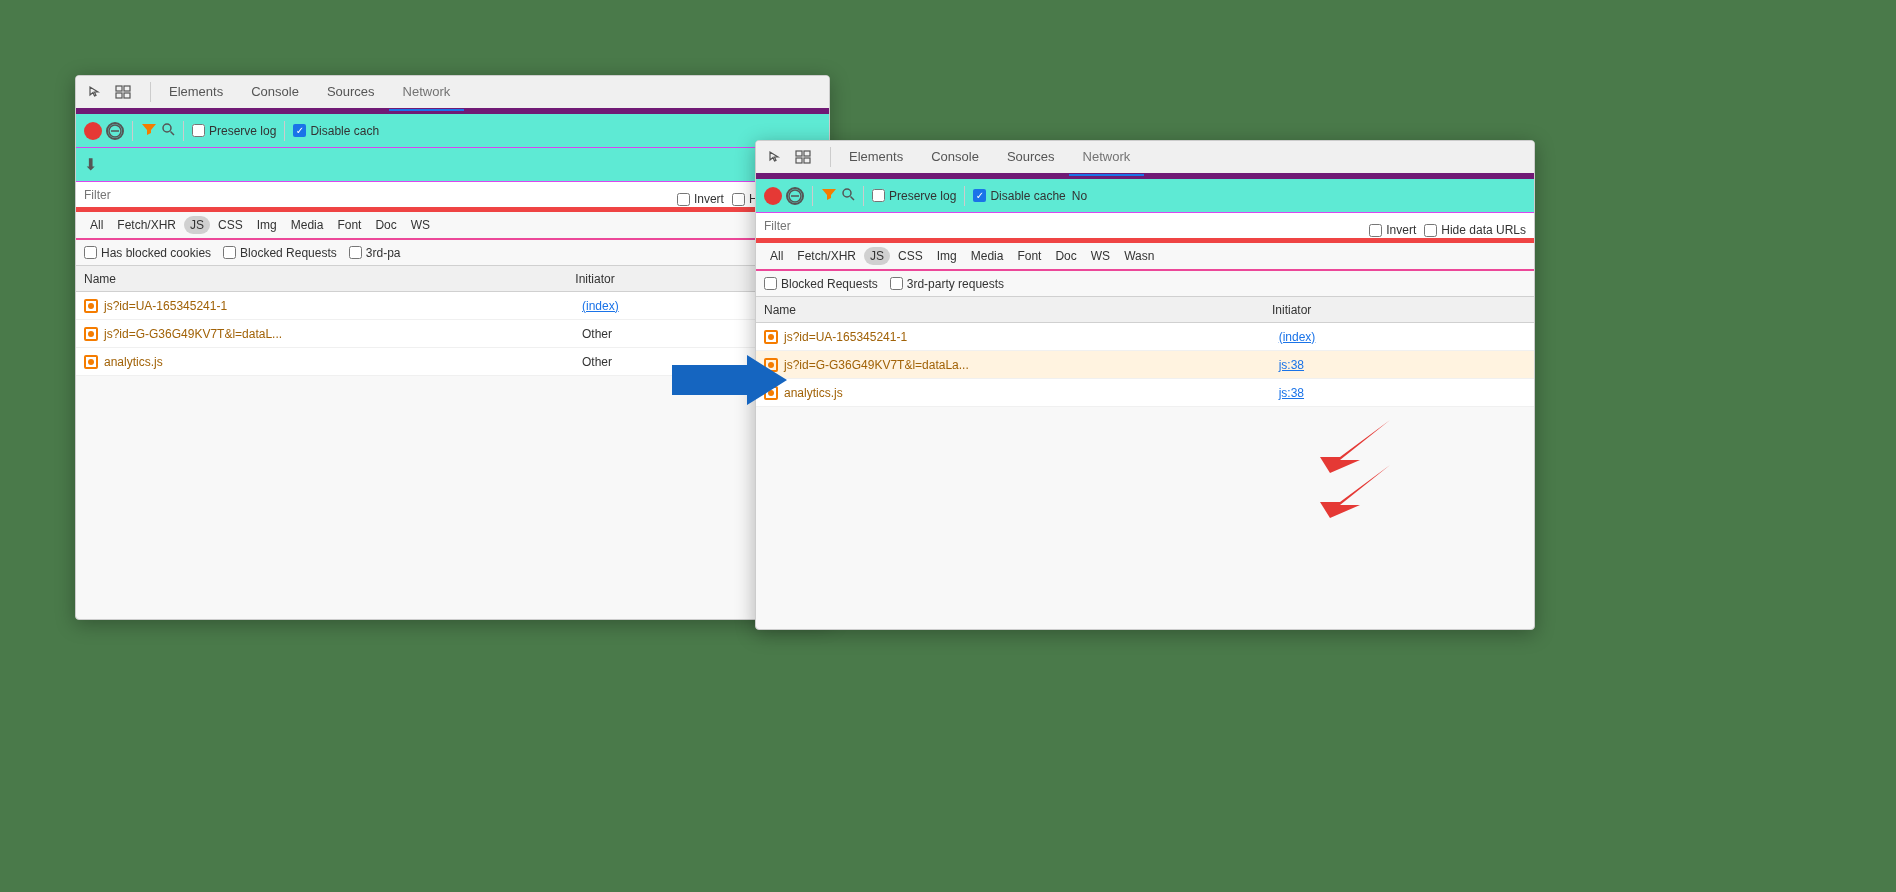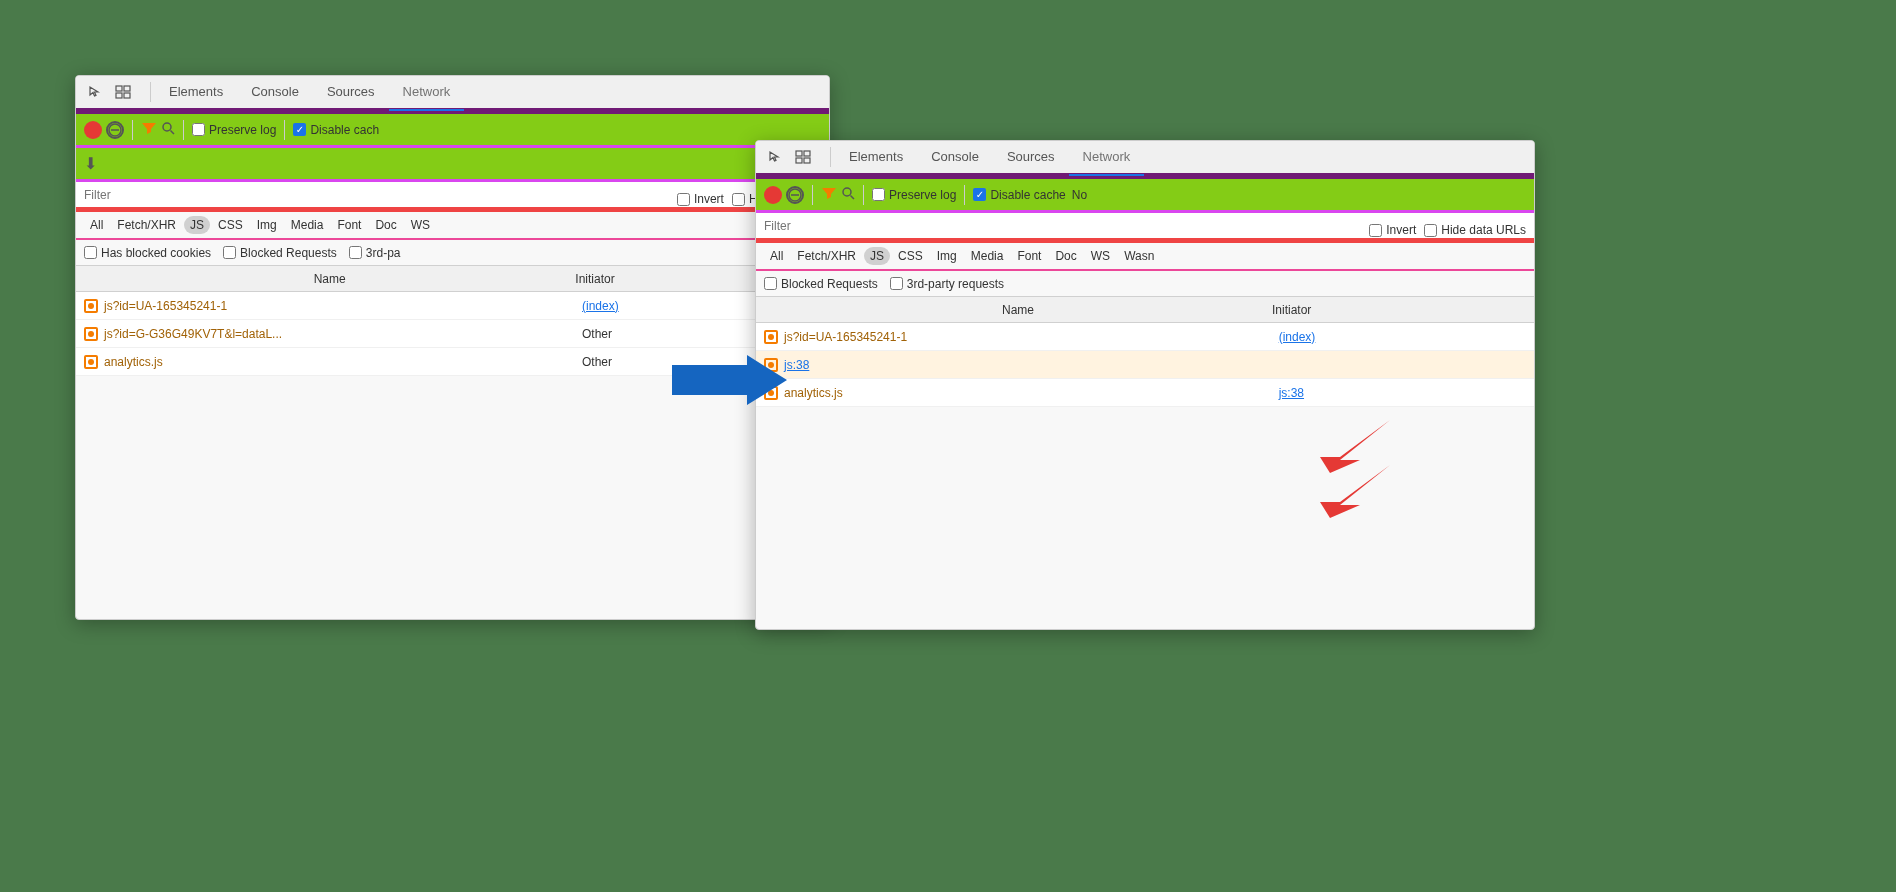--- a/index.html
+++ b/index.html
@@ -85,22 +85,22 @@
     .tab.active {
       color: #737373;
       border-bottom: 2px solid #1a73e8;
       font-weight: 500;
     }
 
     
     .toolbar {
       display: flex;
       align-items: center;
-      background: #84cc16;
-      border-bottom: 3px solid #d946ef;
+      background: #5eead4;
+      border-bottom: 1px solid #d946ef;
       height: 34px;
       padding: 0 8px;
       gap: 4px;
     }
 
     .record-btn {
       width: 18px;
       height: 18px;
       border-radius: 50%;
       background: #e53935;
@@ -261,21 +261,20 @@
       border-bottom: 1px solid #d0d0d0;
       height: 26px;
       padding: 0 8px;
       font-size: 12px;
       color: #333;
       font-weight: 500;
     }
 
     .col-name {
       flex: 2;
-      text-align: center;
     }
 
     .col-initiator {
       flex: 1;
     }
 
     .table-row {
       display: flex;
       align-items: center;
       border-bottom: 1px solid #f0f0f0;
@@ -597,20 +596,21 @@
         </div>
       <div class="cell-name">js?id=UA-165345241-1</div>
       <div class="cell-initiator">
         <a>(index)</a>
       </div>
     </div>
     <div class="table-row highlighted">
       <div class="resource-icon">
           <div class="resource-icon-inner"></div>
         </div>
+      <div class="cell-name">js?id=G-G36G49KV7T&amp;l=dataLa...</div>
       <div class="cell-initiator">
         <a>js:38</a>
       </div>
     </div>
     <div class="table-row">
       <div class="resource-icon">
           <div class="resource-icon-inner"></div>
         </div>
       <div class="cell-name">analytics.js</div>
       <div class="cell-initiator">

